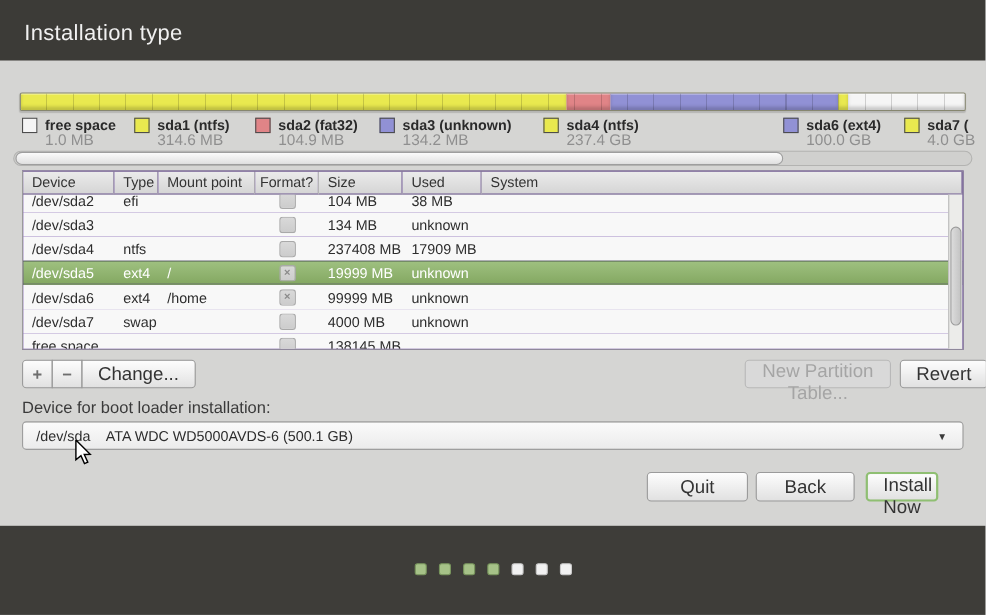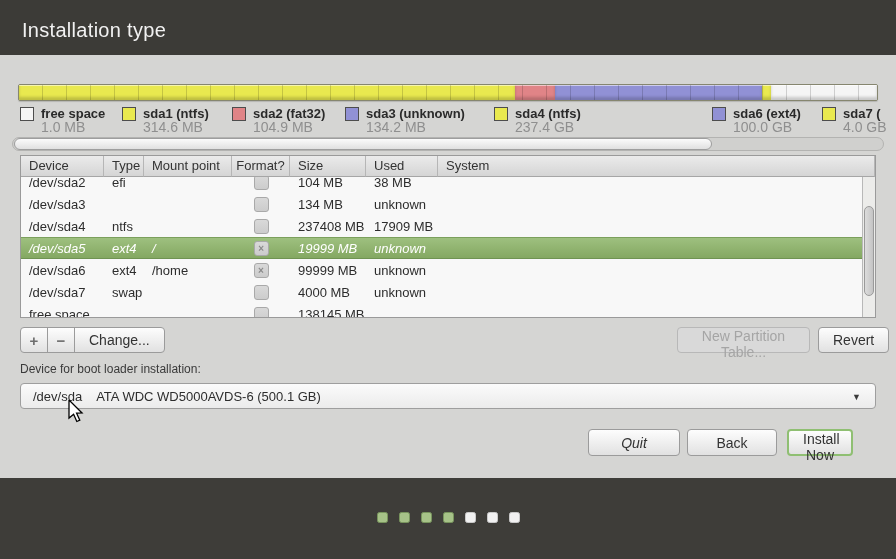--- a/index.html
+++ b/index.html
@@ -43,55 +43,55 @@
   
   .ptable { position:absolute; left:20px; top:155px; width:856px; height:163px;
             background:#4c1d95; border:1px solid #9a9a9a; overflow:hidden; }
   .thead { display:flex; height:21px; }
   .th { font-size:13px; color:#333; background:linear-gradient(#ebebeb,#d5d5d5);
         border-right:1px solid #b6b6b6; border-bottom:1px solid #a6a6a6;
         padding:2px 0 0 8px; overflow:hidden; white-space:nowrap; }
   .tbody { position:relative; height:141px; overflow:hidden; }
   .rows { margin-top:-6px; }
   .tr { display:flex; align-items:center; height:22px; font-size:13px; color:#2d2d2d; background:#f8f8f8; }
-  .tr.selected { color:#fff; background:linear-gradient(#9ec07f,#84a862); border-top:1px solid #7ba05c; border-bottom:1px solid #6f9352; height:22px;font-style:italic; }
+  .tr.selected { color:#fff; background:linear-gradient(#9ec07f,#84a862); border-top:1px solid #7ba05c; border-bottom:1px solid #6f9352; height:22px; }
   .td { padding-left:8px; overflow:hidden; white-space:nowrap; }
   .c0{width:83px;} .c1{width:40px;} .c2{width:88px;} .c3{width:58px; display:flex; justify-content:center; padding-left:0;}
   .c4{width:76px;} .c5{width:72px;} .c6{flex:1;}
   .checkbox { width:15px; height:15px; border:1px solid #a9a9a9; border-radius:3px;
               background:linear-gradient(#d9d9d9,#cccccc); color:#8a8a8a;
               font-size:10px; font-weight:700; line-height:13px; text-align:center; }
   .vscroll { position:absolute; right:0px; top:21px; width:13px; height:141px; background:#ececea; border-left:1px solid #b8b8b8; }
   .vthumb { position:absolute; left:1px; top:29px; width:10px; height:90px;
             background:linear-gradient(90deg,#dcdcdc,#c4c4c4); border:1px solid #9a9a9a; border-radius:5px; }
 
   
-  .btn { height:26px; font-family:"Liberation Sans",sans-serif; font-size:14px; color:#333;
+  .btn { height:26px; font-family:"Liberation Sans",sans-serif; font-size:17px; color:#333;
          background:linear-gradient(#fdfdfd,#e1e1e1); border:1px solid #9b9b9b; border-radius:4px; padding:0 14px; }
   .actions { position:absolute; left:0; top:327px; width:896px; height:26px; }
   .grp { position:absolute; left:20px; top:0; display:flex; }
   .grp .btn { border-radius:0; margin-left:-1px; }
   .grp .btn:first-child { border-radius:4px 0 0 4px; margin-left:0; }
   .grp .btn:last-child { border-radius:0 4px 4px 0; }
   .btn.square { width:28px; padding:0; color:#6e6e6e; font-size:15px; font-weight:700; }
   .btn.disabled { position:absolute; left:677px; width:133px; background:#d9d9d9; color:#a5a5a5; border-color:#b8b8b8; }
   .btn.revert { position:absolute; left:818px; }
 
   
-  .boot-label { position:absolute; left:20px; top:362px; font-size:12px; color:#3a3a3a; }
+  .boot-label { position:absolute; left:20px; top:362px; font-size:15px; color:#3a3a3a; }
   .combo { position:absolute; left:20px; top:383px; width:856px; height:26px;
            background:linear-gradient(#fbfbfb,#ebebeb); border:1px solid #9e9e9e; border-radius:4px;
            display:flex; align-items:center; font-size:13px; color:#2d2d2d; padding:0 12px; }
   .combo .dev { margin-right:14px; }
   .combo-arrow { position:absolute; right:14px; top:8px; font-size:9px; color:#3a3a3a; }
 
   
   .nav { position:absolute; left:0; top:429px; height:27px; width:896px; }
   .nav .btn { position:absolute; height:27px; }
-  .btn.quit { left:588px; width:92px;font-style:italic; }
+  .btn.quit { left:588px; width:92px; }
   .btn.back { left:687px; width:90px; }
   .btn.install { left:787px; width:66px; border:2px solid #8fbf72; }
 
   .cursor { position:absolute; left:68px; top:400px; width:18px; height:26px; pointer-events:none; z-index:50; }
 </style>
 </head>
 <body>
 
 <div class="screen">
 

